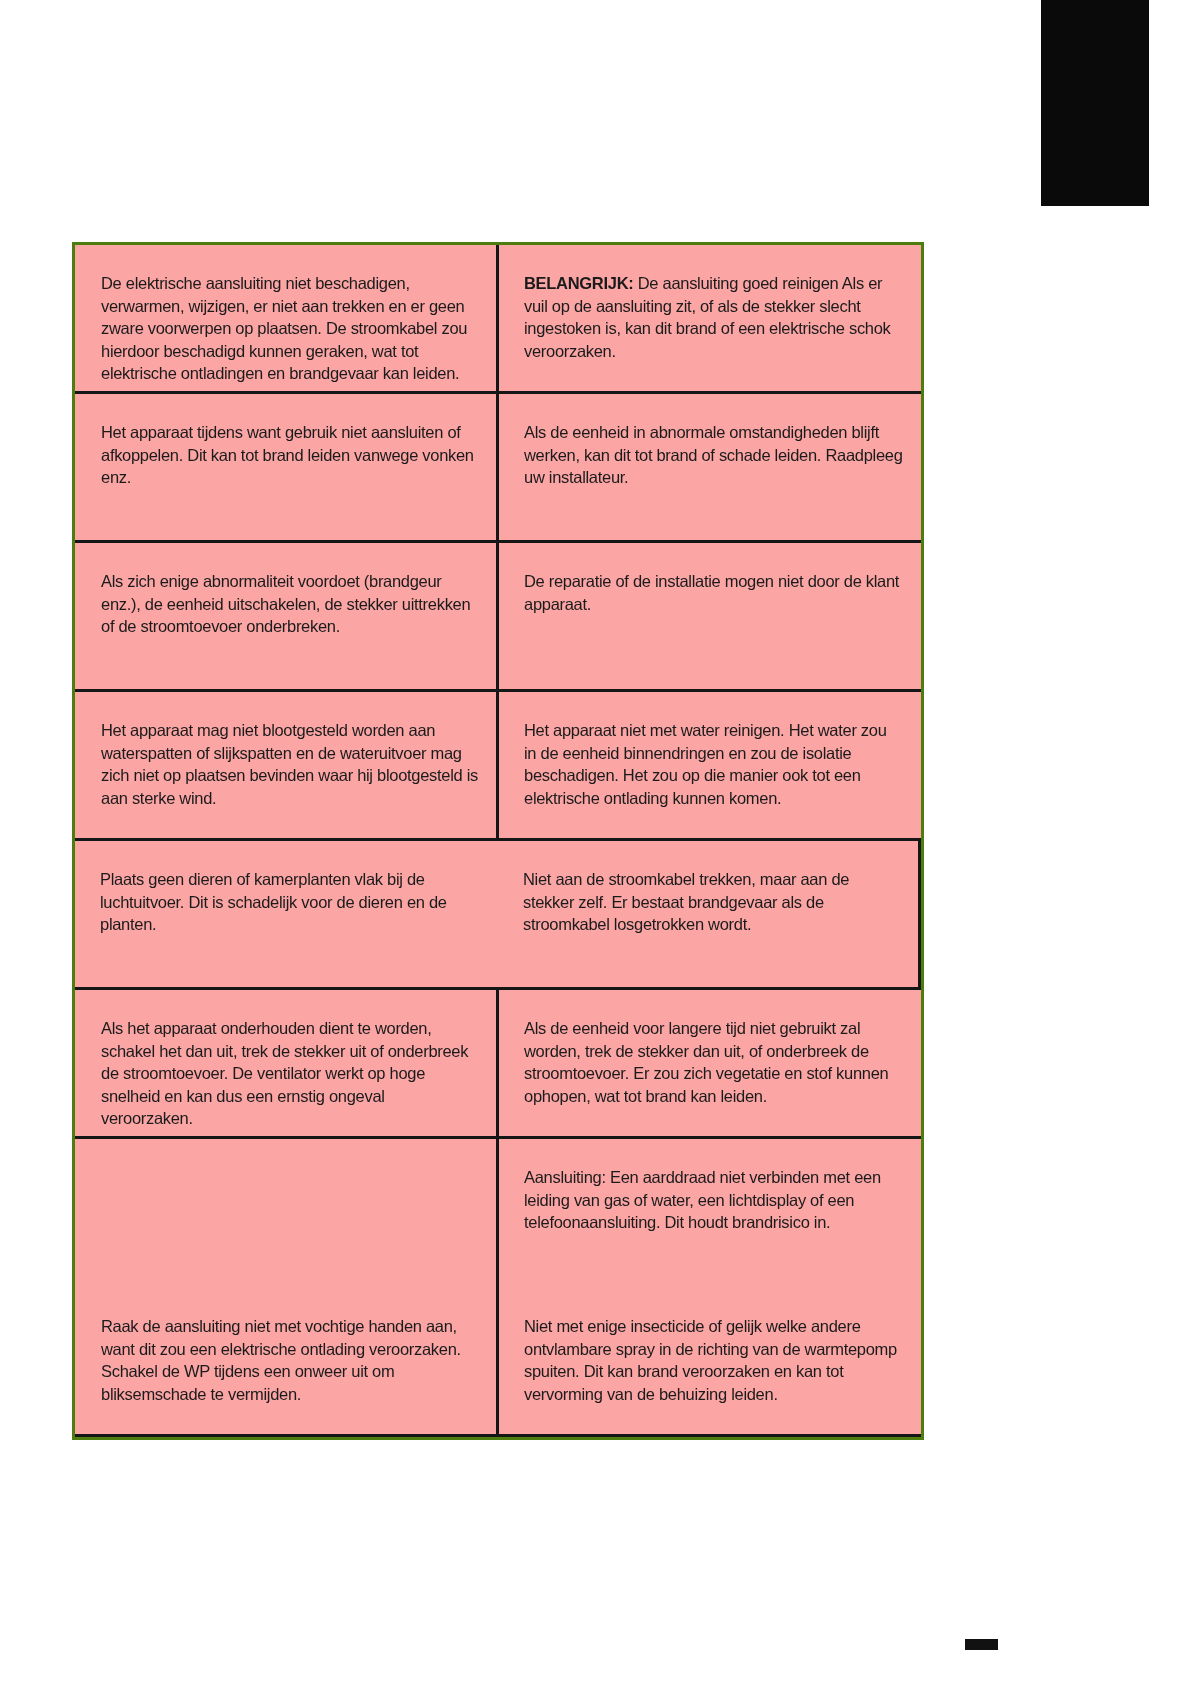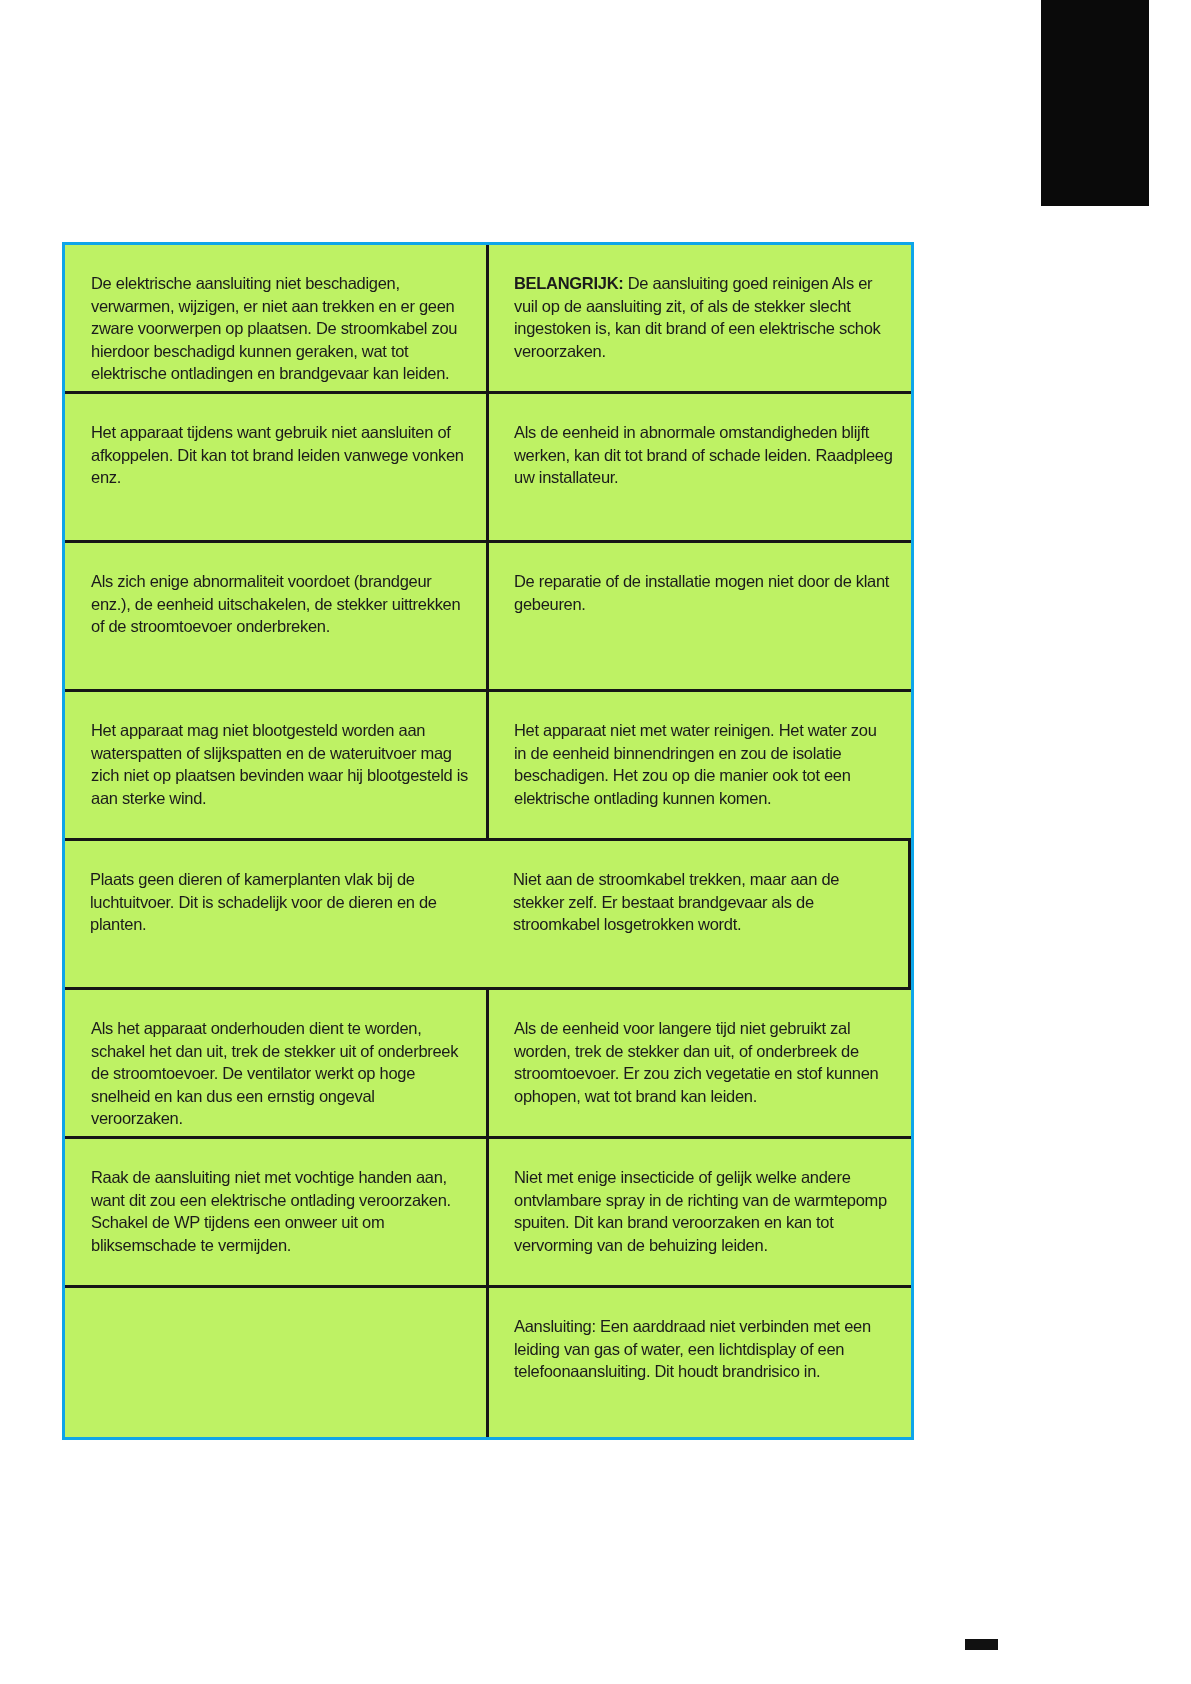--- a/index.html
+++ b/index.html
@@ -14,25 +14,25 @@
   .corner-tab {
     position: absolute;
     left: 1041px;
     top: 0;
     width: 108px;
     height: 206px;
     background: #0a0a0a;
   }
   .safety-table {
     position: absolute;
-    left: 62px;
+    left: 72px;
     top: 242px;
     width: 852px;
-    border: 3px solid #0ea5e9;
-    background: #bef264;
+    border: 3px solid #4d7c0f;
+    background: #fca5a5;
   }
   .row {
     display: flex;
     height: 149px;
     border-bottom: 3px solid #161616;
   }
   .row.last { border-bottom: none; }
   .cell {
     padding: 27px 18px 8px 26px;
     color: #1b1b1b;
@@ -89,21 +89,21 @@
     <div class="cell cr">
       <p class="txt">Als de eenheid in abnormale omstandigheden blijft werken, kan dit tot brand of schade leiden. Raadpleeg uw installateur.</p>
     </div>
   </div>
 
   <div class="row">
     <div class="cell cl">
       <p class="txt">Als zich enige abnormaliteit voordoet (brandgeur enz.), de eenheid uitschakelen, de stekker uittrekken of de stroomtoevoer onderbreken.</p>
     </div>
     <div class="cell cr">
-      <p class="txt">De reparatie of de installatie mogen niet door de klant gebeuren.</p>
+      <p class="txt">De reparatie of de installatie mogen niet door de klant apparaat.</p>
     </div>
   </div>
 
   <div class="row">
     <div class="cell cl">
       <p class="txt">Het apparaat mag niet blootgesteld worden aan waterspatten of slijkspatten en de wateruitvoer mag zich niet op plaatsen bevinden waar hij blootgesteld is aan sterke wind.</p>
     </div>
     <div class="cell cr">
       <p class="txt">Het apparaat niet met water reinigen. Het water zou in de eenheid binnendringen en zou de isolatie beschadigen. Het zou op die manier ook tot een elektrische ontlading kunnen komen.</p>
     </div>
@@ -120,33 +120,33 @@
 
   <div class="row">
     <div class="cell cl">
       <p class="txt">Als het apparaat onderhouden dient te worden, schakel het dan uit, trek de stekker uit of onderbreek de stroomtoevoer. De ventilator werkt op hoge snelheid en kan dus een ernstig ongeval veroorzaken.</p>
     </div>
     <div class="cell cr">
       <p class="txt">Als de eenheid voor langere tijd niet gebruikt zal worden, trek de stekker dan uit, of onderbreek de stroomtoevoer. Er zou zich vegetatie en stof kunnen ophopen, wat tot brand kan leiden.</p>
     </div>
   </div>
 
+  <div class="row last">
+    <div class="cell cl">
+      <p class="txt"></p>
+    </div>
+    <div class="cell cr">
+      <p class="txt">Aansluiting: Een aarddraad niet verbinden met een leiding van gas of water, een lichtdisplay of een telefoonaansluiting. Dit houdt brandrisico in.</p>
+    </div>
+  </div>
+
   <div class="row">
     <div class="cell cl">
       <p class="txt">Raak de aansluiting niet met vochtige handen aan, want dit zou een elektrische ontlading veroorzaken. Schakel de WP tijdens een onweer uit om bliksemschade te vermijden.</p>
     </div>
     <div class="cell cr">
       <p class="txt">Niet met enige insecticide of gelijk welke andere ontvlambare spray in de richting van de warmtepomp spuiten. Dit kan brand veroorzaken en kan tot vervorming van de behuizing leiden.</p>
     </div>
   </div>
 
-  <div class="row last">
-    <div class="cell cl">
-      <p class="txt"></p>
-    </div>
-    <div class="cell cr">
-      <p class="txt">Aansluiting: Een aarddraad niet verbinden met een leiding van gas of water, een lichtdisplay of een telefoonaansluiting. Dit houdt brandrisico in.</p>
-    </div>
-  </div>
-
 </div>
 
 <div class="page-dash"></div>
 
 </body></html>

